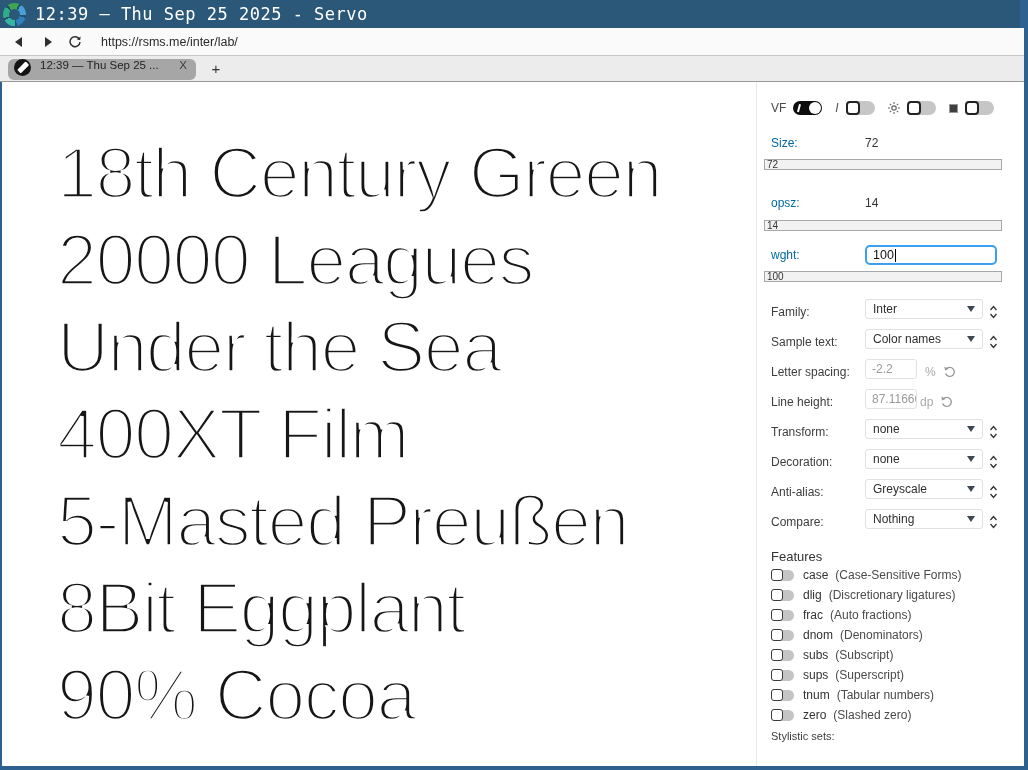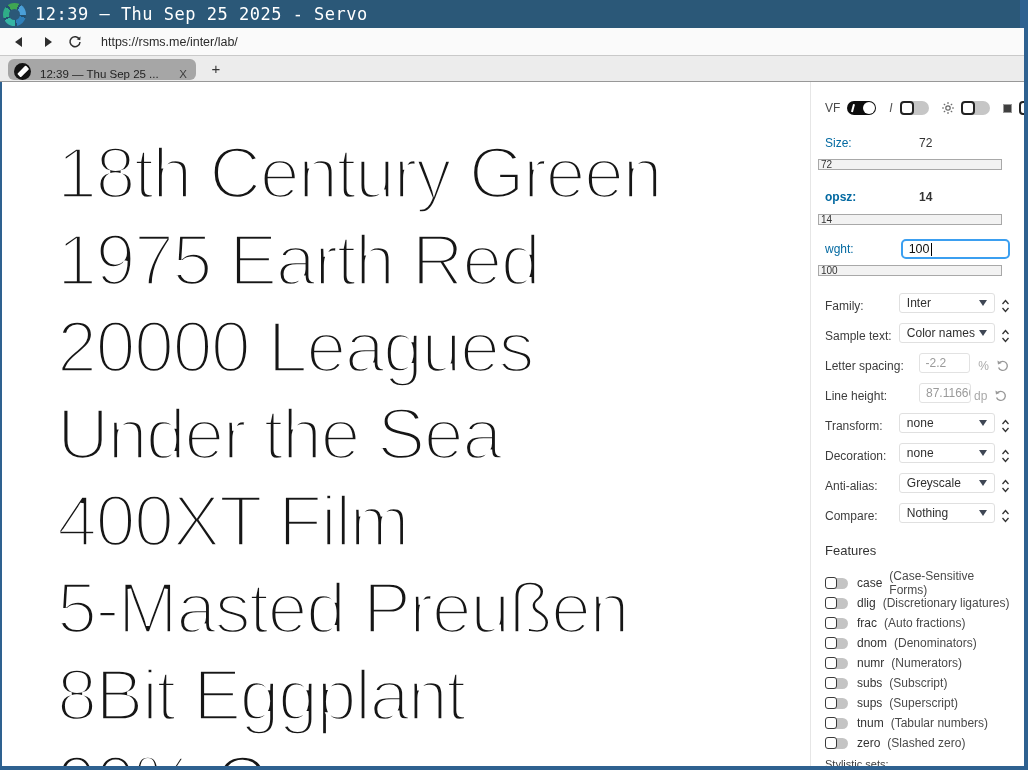--- a/index.html
+++ b/index.html
@@ -20,35 +20,35 @@
 
   
   .urlbar { position:absolute; left:0; top:28px; width:1024px; height:28px; background:#fafafa; border-bottom:1px solid #c9c9c9; display:flex; align-items:center; }
   .nav-btn { width:20px; height:20px; display:flex; align-items:center; justify-content:center; margin-left:8px; flex:none; }
   .tri-left  { width:0; height:0; border-top:5px solid transparent; border-bottom:5px solid transparent; border-right:7px solid #2e2e2e; }
   .tri-right { width:0; height:0; border-top:5px solid transparent; border-bottom:5px solid transparent; border-left:7px solid #2e2e2e; }
   .url-text { font-size:12.5px; color:#2b2b2b; margin-left:16px; white-space:nowrap; }
 
   
   .tabbar { position:absolute; left:0; top:56px; width:1024px; height:26px; background:#ececec; border-bottom:1px solid #989898; }
-  .tab { position:absolute; left:8px; top:3px; width:188px; height:21px; background:#a6a6a6; border-radius:6px; display:flex; align-items:flex-end; }
+  .tab { position:absolute; left:8px; top:3px; width:188px; height:21px; background:#a6a6a6; border-radius:6px; display:flex; align-items:flex-start; }
   .favicon { width:17px; height:17px; margin-left:6px; border-radius:50%; background:#141414; position:relative; overflow:hidden; flex:none; }
   .favicon::after { content:""; position:absolute; left:3px; top:6px; width:12px; height:4.5px; background:#fff; border-radius:1px; transform:rotate(-45deg); }
   .tab-title { font-size:11.5px; color:#1f1f1f; margin-left:9px; white-space:nowrap; overflow:hidden; }
   .tab-close { margin-left:auto; margin-right:9px; font-size:11.5px; color:#3c3c3c; }
   .newtab-btn { position:absolute; left:206px; top:3px; width:20px; height:21px; font-size:15px; color:#333; text-align:center; line-height:20px; }
 
   
   .content { position:absolute; left:2px; top:82px; width:1022px; height:684px; background:#fff; overflow:hidden; }
 
   .sample { position:absolute; left:55px; top:48px; width:700px; font-size:72px; font-weight:100; line-height:87px; letter-spacing:-0.022em; color:#161616; -webkit-text-stroke:3.5px #fff; }
   .sample-line { white-space:nowrap; }
 
   
-  .panel { position:absolute; right:0; top:0; width:214px; height:100%; background:#fff; border-left:1px solid #e6e6e6; font-size:12px; color:#3d3d3d; }
+  .panel { position:absolute; right:0; top:0; width:268px; height:100%; background:#fff; border-left:1px solid #e6e6e6; font-size:12px; color:#3d3d3d; }
   .panel-inner { padding:18px 14px 0 14px; }
 
   .vf-row { display:flex; align-items:center; height:16px; }
   .vf-label { color:#4a4a4a; font-size:12px; }
   .toggle { width:29px; height:14px; border-radius:7px; background:#c6c6c6; position:relative; margin-left:7px; flex:none; }
   .toggle .knob { position:absolute; left:0; top:0; width:14px; height:14px; background:#fff; border:2px solid #222; border-radius:4px; }
   .toggle.on { background:#0d0d0d; }
   .toggle.on .knob { left:auto; right:1px; top:1px; width:12px; height:12px; border:none; border-radius:50%; }
   .toggle.on .mark { position:absolute; left:5px; top:3px; width:1.5px; height:8px; background:#fff; transform:rotate(15deg); }
   .t-gap { margin-left:13px; }
@@ -72,21 +72,21 @@
   .ctl-label { width:94px; color:#3d3d3d; }
   .select { width:118px; height:20px; background:#fff; border:1px solid #e0e0e0; border-radius:3px; display:flex; align-items:center; padding:0 7px; color:#2f2f2f; }
   .sel-caret { width:0; height:0; border-left:4.5px solid transparent; border-right:4.5px solid transparent; border-top:6px solid #3f4654; margin-left:auto; }
   .stepper { margin-left:6px; display:flex; align-items:center; }
   .unit-input { width:52px; height:20px; border:1px solid #e2e2e2; border-radius:3px; background:#fff; color:#9a9a9a; display:flex; align-items:center; padding:8px 6px; overflow:hidden; white-space:nowrap; }
   .unit { color:#aaa; margin-left:8px; }
   .unit.tight { margin-left:3px; }
   .reset-btn { margin-left:7px; display:flex; align-items:center; }
 
   .features-h { margin-top:20px; font-size:13px; color:#333; height:16px; }
-  .feat-rows { margin-top:14px; }
+  .feat-rows { margin-top:0; }
   .feat-row { display:flex; align-items:center; height:20px; }
   .ftoggle { width:23px; height:11px; border-radius:6px; background:#c4c4c4; position:relative; flex:none; }
   .ftoggle .knob { position:absolute; left:0; top:-1px; width:12px; height:12px; background:#fff; border:1.5px solid #3a3a3a; border-radius:3px; }
   .fcode { margin-left:9px; color:#333; }
   .fdesc { margin-left:7px; color:#4a4a4a; }
   .stylistic { margin-top:5px; font-size:11px; color:#3d3d3d; }
 </style>
 </head>
 <body>
 
@@ -117,21 +117,20 @@
     <div class="tab-title">12:39 — Thu Sep 25 ...</div>
     <div class="tab-close">X</div>
   </div>
   <div class="newtab-btn">+</div>
 </div>
 
 <div class="content">
 
   <div class="sample">
     <div class="sample-line">18th Century Green</div>
-    <div class="sample-line">1975 Earth Red</div>
     <div class="sample-line">20000 Leagues</div>
     <div class="sample-line">Under the Sea</div>
     <div class="sample-line">400XT Film</div>
     <div class="sample-line">5-Masted Preußen</div>
     <div class="sample-line">8Bit Eggplant</div>
     <div class="sample-line">90% Cocoa</div>
   </div>
 
   <div class="panel">
     <div class="panel-inner">
@@ -171,21 +170,21 @@
             <span class="knob"></span>
           </span>
       </div>
 
       <div class="num-row">
         <span class="num-label">Size:</span>
         <span class="num-value">72</span>
       </div>
       <div class="sliderbar">72</div>
 
-      <div class="num-row" style="margin-top:20px;font-weight:bold;">
+      <div class="num-row" style="margin-top:26px;">
         <span class="num-label">opsz:</span>
         <span class="num-value">14</span>
       </div>
       <div class="sliderbar s2">14</div>
 
       <div class="wght-row">
         <span class="num-label">wght:</span>
         <span class="wght-input">
             <span>100</span>
             <span class="text-caret"></span>
@@ -324,27 +323,20 @@
           <span class="ftoggle">
               <span class="knob"></span>
             </span>
           <span class="fcode">dnom</span>
           <span class="fdesc">(Denominators)</span>
         </div>
         <div class="feat-row">
           <span class="ftoggle">
               <span class="knob"></span>
             </span>
-          <span class="fcode">numr</span>
-          <span class="fdesc">(Numerators)</span>
-        </div>
-        <div class="feat-row">
-          <span class="ftoggle">
-              <span class="knob"></span>
-            </span>
           <span class="fcode">subs</span>
           <span class="fdesc">(Subscript)</span>
         </div>
         <div class="feat-row">
           <span class="ftoggle">
               <span class="knob"></span>
             </span>
           <span class="fcode">sups</span>
           <span class="fdesc">(Superscript)</span>
         </div>

